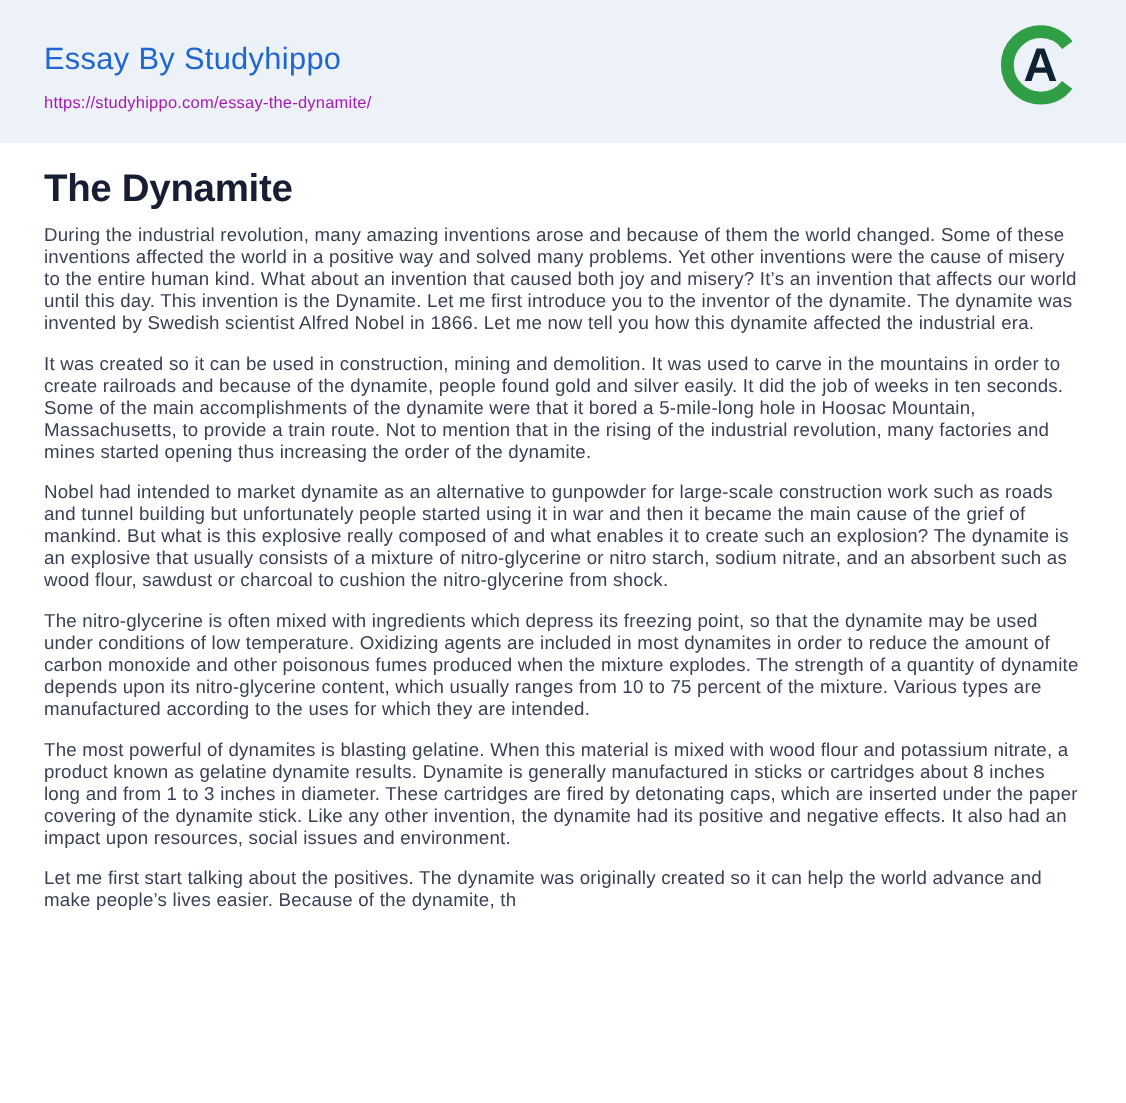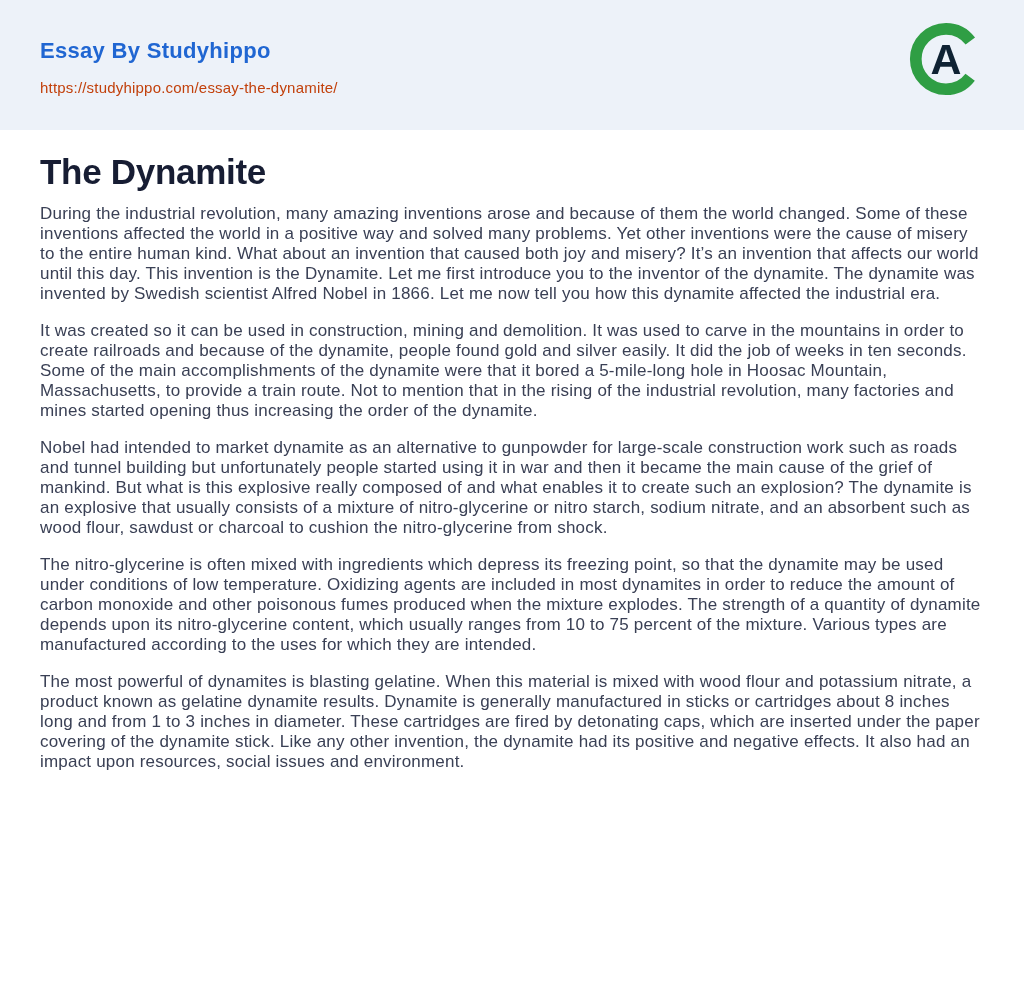--- a/index.html
+++ b/index.html
@@ -10,30 +10,30 @@
 
   .site-header {
     position: relative;
     height: 130px;
     background: #edf2f9;
     padding: 38px 40px 0 40px;
   }
   .site-title {
     display: inline-block;
     color: #2066d2;
-    font-size: 22px;
-    font-weight: 700;
+    font-size: 28px;
+    font-weight: 400;
     letter-spacing: 0.3px;
     text-decoration: none;
     cursor: pointer;
   }
   .site-url {
     display: block;
     margin-top: 15px;
-    color: #c2410c;
+    color: #a21caf;
     font-size: 15px;
     font-weight: 500;
     letter-spacing: 0.2px;
     text-decoration: none;
     cursor: pointer;
   }
   .logo {
     position: absolute;
     top: 20px;
     right: 39px;
@@ -79,16 +79,17 @@
 
   <main class="content">
     <h1 class="essay-title">The Dynamite</h1>
 
     <div class="essay-body">
       <p>During the industrial revolution, many amazing inventions arose and because of them the world changed. Some of these inventions affected the world in a positive way and solved many problems. Yet other inventions were the cause of misery to the entire human kind. What about an invention that caused both joy and misery? It’s an invention that affects our world until this day. This invention is the Dynamite. Let me first introduce you to the inventor of the dynamite. The dynamite was invented by Swedish scientist Alfred Nobel in 1866. Let me now tell you how this dynamite affected the industrial era.</p>
       <p>It was created so it can be used in construction, mining and demolition. It was used to carve in the mountains in order to create railroads and because of the dynamite, people found gold and silver easily. It did the job of weeks in ten seconds. Some of the main accomplishments of the dynamite were that it bored a 5-mile-long hole in Hoosac Mountain, Massachusetts, to provide a train route. Not to mention that in the rising of the industrial revolution, many factories and mines started opening thus increasing the order of the dynamite.</p>
       <p>Nobel had intended to market dynamite as an alternative to gunpowder for large-scale construction work such as roads and tunnel building but unfortunately people started using it in war and then it became the main cause of the grief of mankind. But what is this explosive really composed of and what enables it to create such an explosion? The dynamite is an explosive that usually consists of a mixture of nitro-glycerine or nitro starch, sodium nitrate, and an absorbent such as wood flour, sawdust or charcoal to cushion the nitro-glycerine from shock.</p>
       <p>The nitro-glycerine is often mixed with ingredients which depress its freezing point, so that the dynamite may be used under conditions of low temperature. Oxidizing agents are included in most dynamites in order to reduce the amount of carbon monoxide and other poisonous fumes produced when the mixture explodes. The strength of a quantity of dynamite depends upon its nitro-glycerine content, which usually ranges from 10 to 75 percent of the mixture. Various types are manufactured according to the uses for which they are intended.</p>
       <p>The most powerful of dynamites is blasting gelatine. When this material is mixed with wood flour and potassium nitrate, a product known as gelatine dynamite results. Dynamite is generally manufactured in sticks or cartridges about 8 inches long and from 1 to 3 inches in diameter. These cartridges are fired by detonating caps, which are inserted under the paper covering of the dynamite stick. Like any other invention, the dynamite had its positive and negative effects. It also had an impact upon resources, social issues and environment.</p>
+      <p>Let me first start talking about the positives. The dynamite was originally created so it can help the world advance and make people’s lives easier. Because of the dynamite, th</p>
     </div>
   </main>
 
 </div>
 
 </body></html>

